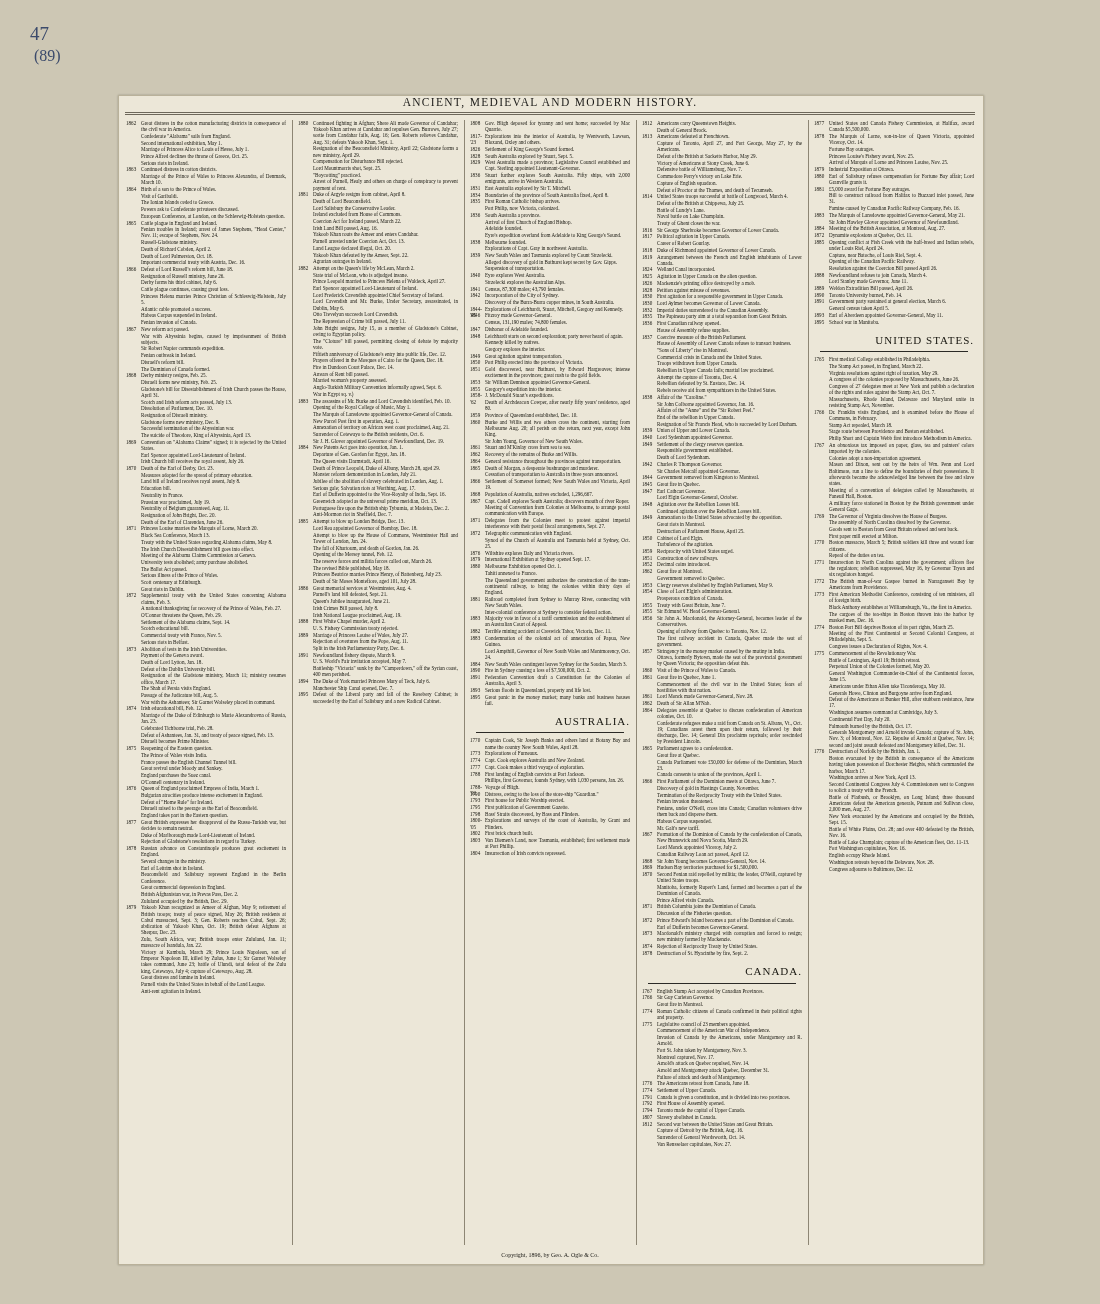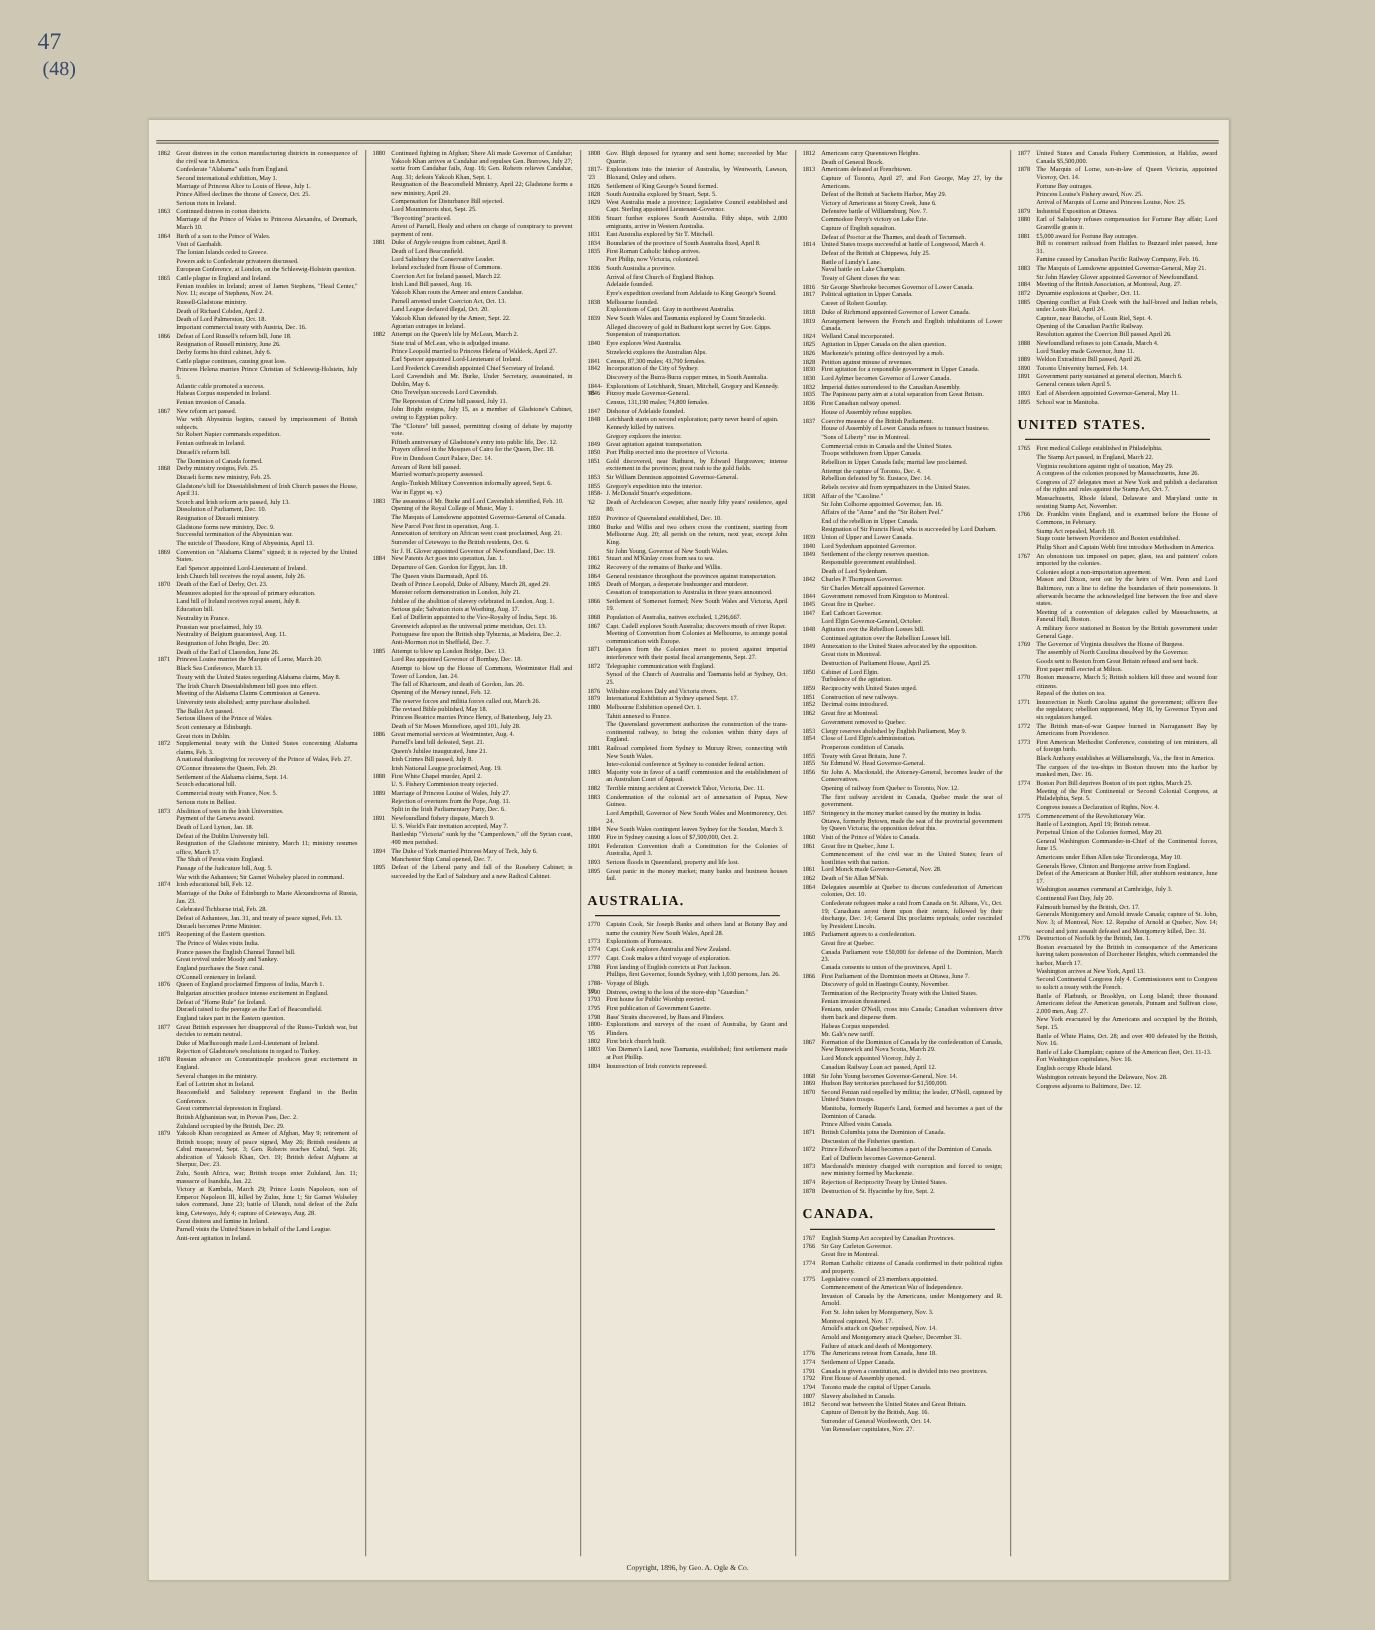--- a/index.html
+++ b/index.html
@@ -65,41 +65,42 @@
   .vline{position:absolute;top:0;width:1px;height:1125px;background:#8d8674;}
   .vline.v1{left:166px;}
   .vline.v2{left:338px;}
   .vline.v3{left:510px;}
   .vline.v4{left:682px;}
 
   .ent{display:block;position:relative;padding-left:15px;margin-bottom:.5px;}
   .ent .yr{position:absolute;left:0;top:0;width:13px;text-align:left;font-size:5.1px;}
   .ent .tx{display:block;}
   .sect{
-    display:block;text-align:left;font-size:11px;letter-spacing:1px;
-    margin:9px 0 4px 0;font-family:"Liberation Serif", serif;font-weight:bold;
+    display:block;text-align:right;font-size:11px;letter-spacing:1px;
+    margin:9px 0 4px 0;font-family:"Liberation Serif", serif;
   }
   .sectrule{height:1px;background:#2b2a26;margin:1px 6px 4px 6px;}
   .foot{
     position:absolute;left:0;top:1252px;width:1100px;text-align:center;
     font-size:6px;color:#22211c;
   }
 </style>
 </head>
 <body>
 
 <div class="page">
 
   <div class="handwrite">
     <span>47</span>
-    <span class="n2">(48)</span>
+    <span class="n2">(89)</span>
   </div>
 
   <div class="paper"></div>
 
+  <div class="title">ANCIENT, MEDIEVAL AND MODERN HISTORY.</div>
   <div class="rule"></div>
   <div class="rule2"></div>
 
   <div class="cols">
     <div class="vline v1"></div>
     <div class="vline v2"></div>
     <div class="vline v3"></div>
     <div class="vline v4"></div>
 
     <div class="col c1" id="c1">

